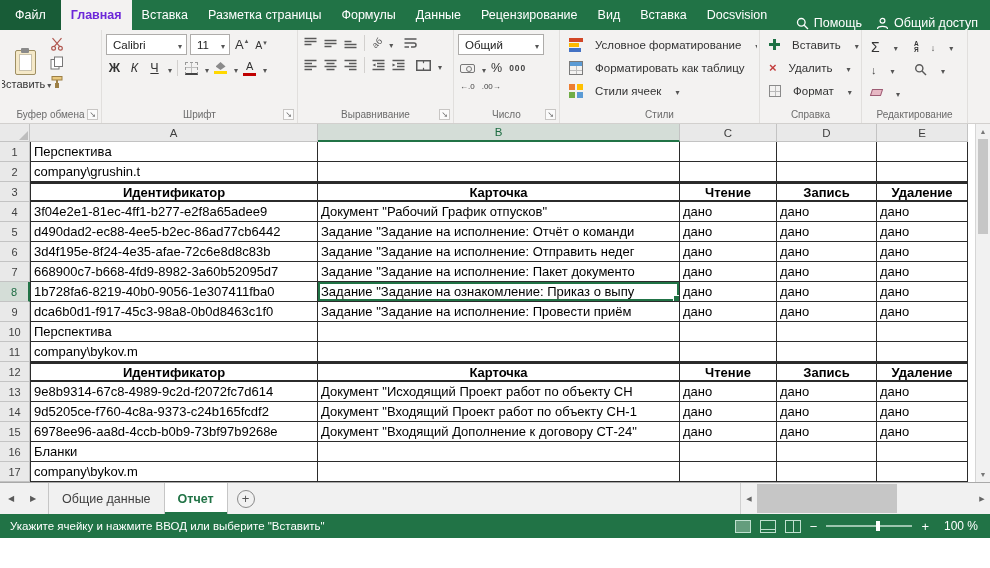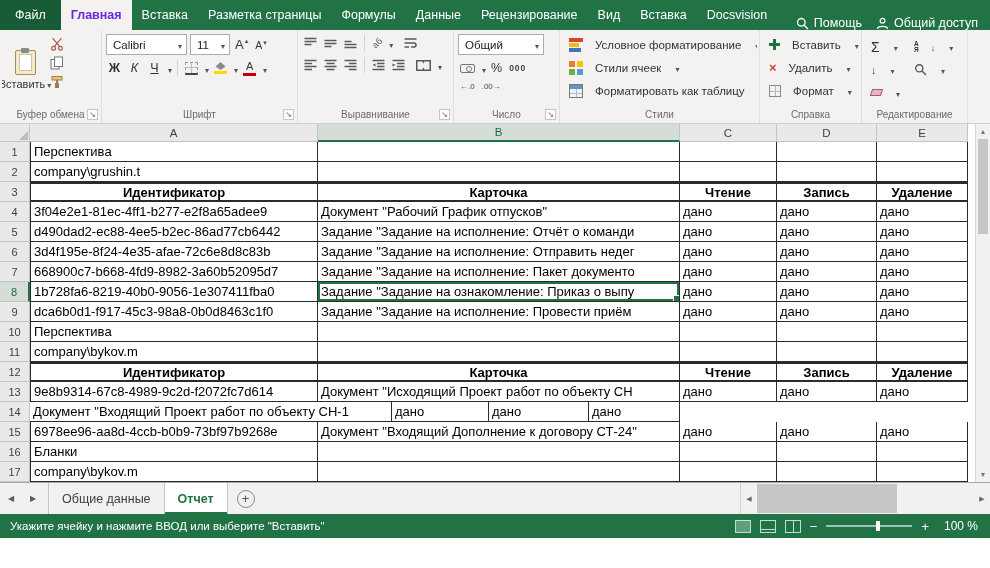--- a/index.html
+++ b/index.html
@@ -420,27 +420,27 @@
 
     <div class="rgroup" style="width:200px">
       <div class="rg-body">
         <div class="rows" style="gap:2px">
           <div class="srow">
               <span class="ic14 ic-cond"></span>
               <span>Условное форматирование</span>
               <span class="carrow"></span>
             </div>
           <div class="srow">
+              <span class="ic14 ic-table"></span>
+              <span>Форматировать как таблицу</span>
+              <span class="carrow"></span>
+            </div>
+          <div class="srow">
               <span class="ic14 ic-styles"></span>
               <span>Стили ячеек</span>
-              <span class="carrow"></span>
-            </div>
-          <div class="srow">
-              <span class="ic14 ic-table"></span>
-              <span>Форматировать как таблицу</span>
               <span class="carrow"></span>
             </div>
         </div>
       </div>
       <div class="rg-label">Стили</div>
     </div>
 
     <div class="rgroup" style="width:102px">
       <div class="rg-body">
         <div class="rows" style="gap:2px">
@@ -615,20 +615,21 @@
         <div class="grow">
           <div class="rowhead">13</div>
           <div class="cell colA">9e8b9314-67c8-4989-9c2d-f2072fc7d614</div>
           <div class="cell colB">Документ "Исходящий Проект работ по объекту СН</div>
           <div class="cell colC">дано</div>
           <div class="cell colD">дано</div>
           <div class="cell colE">дано</div>
         </div>
         <div class="grow">
           <div class="rowhead">14</div>
+          <div class="cell colA">9d5205ce-f760-4c8a-9373-c24b165fcdf2</div>
           <div class="cell colB">Документ "Входящий Проект работ по объекту СН-1</div>
           <div class="cell colC">дано</div>
           <div class="cell colD">дано</div>
           <div class="cell colE">дано</div>
         </div>
         <div class="grow">
           <div class="rowhead">15</div>
           <div class="cell colA">6978ee96-aa8d-4ccb-b0b9-73bf97b9268e</div>
           <div class="cell colB">Документ "Входящий Дополнение к договору СТ-24"</div>
           <div class="cell colC">дано</div>

